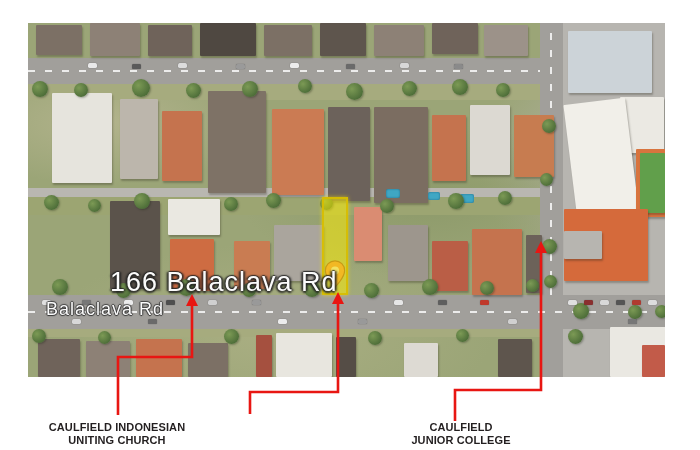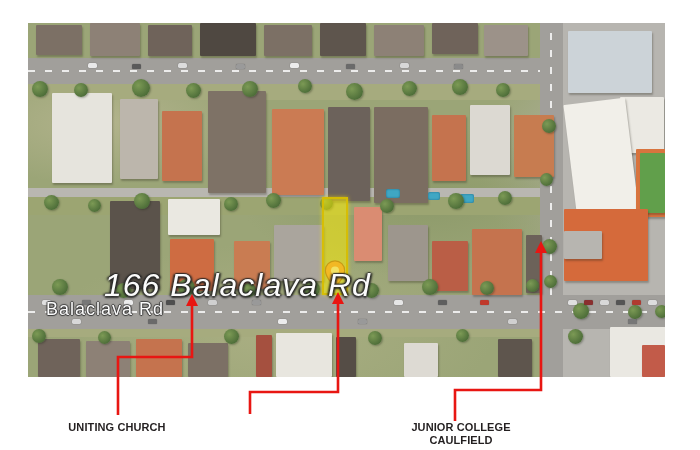--- a/index.html
+++ b/index.html
@@ -36,23 +36,23 @@
   }
   .pin{position:absolute;left:50%;bottom:5px;transform:translateX(-50%);width:21px;height:28px;}
 
   
   .street-label{
     position:absolute;color:#fbfbfb;white-space:nowrap;
     text-shadow:0 1px 1px rgba(45,45,45,.95),0 -1px 1px rgba(45,45,45,.8),
                 1px 0 1px rgba(45,45,45,.8),-1px 0 1px rgba(45,45,45,.8);
   }
   .lbl-sev{left:-2px;top:38px;font-size:17px;letter-spacing:1px;}
-  .lbl-addr{left:76px;top:244px;font-size:32px;letter-spacing:1px;
+  .lbl-addr{left:82px;top:244px;font-size:27px;letter-spacing:1px;
     text-shadow:0 2px 2px rgba(35,35,35,.95),0 -1px 1px rgba(35,35,35,.85),
-                2px 0 2px rgba(35,35,35,.85),-2px 0 2px rgba(35,35,35,.85);font-style:italic;}
+                2px 0 2px rgba(35,35,35,.85),-2px 0 2px rgba(35,35,35,.85);}
   .lbl-bal{left:18px;top:276px;font-size:18px;letter-spacing:1px;}
 
   
   .anno-svg{position:absolute;left:0;top:0;width:700px;height:450px;pointer-events:none;}
   .anno-line{fill:none;stroke-width:2.6;}
   .callout{
     position:absolute;text-align:center;color:#231f20;font-weight:bold;
     font-size:11px;line-height:12.5px;letter-spacing:.1px;white-space:nowrap;
   }
   .co-church{left:37px;top:421px;width:160px;}
@@ -217,22 +217,23 @@
   <svg class="anno-svg">
     <path class="anno-line" d="M118 415 L118 357 L192 357 L192 302" stroke="#e81612"></path>
     <polygon class="anno-arrow" points="192,294 186,306 198,306" fill="#e81612"></polygon>
     <path class="anno-line" d="M250 414 L250 392 L338 392 L338 300" stroke="#e81612"></path>
     <polygon class="anno-arrow" points="338,292 332,304 344,304" fill="#e81612"></polygon>
     <path class="anno-line" d="M455 421 L455 390 L541 390 L541 249" stroke="#e81612"></path>
     <polygon class="anno-arrow" points="541,241 535,253 547,253" fill="#e81612"></polygon>
   </svg>
 
   <div class="callout co-church">
+    <div>CAULFIELD INDONESIAN</div>
     <div>UNITING CHURCH</div>
   </div>
 
 
   <div class="callout co-college">
+    <div>CAULFIELD</div>
     <div>JUNIOR COLLEGE</div>
-    <div>CAULFIELD</div>
   </div>
 
 </div>
 
 </body></html>

